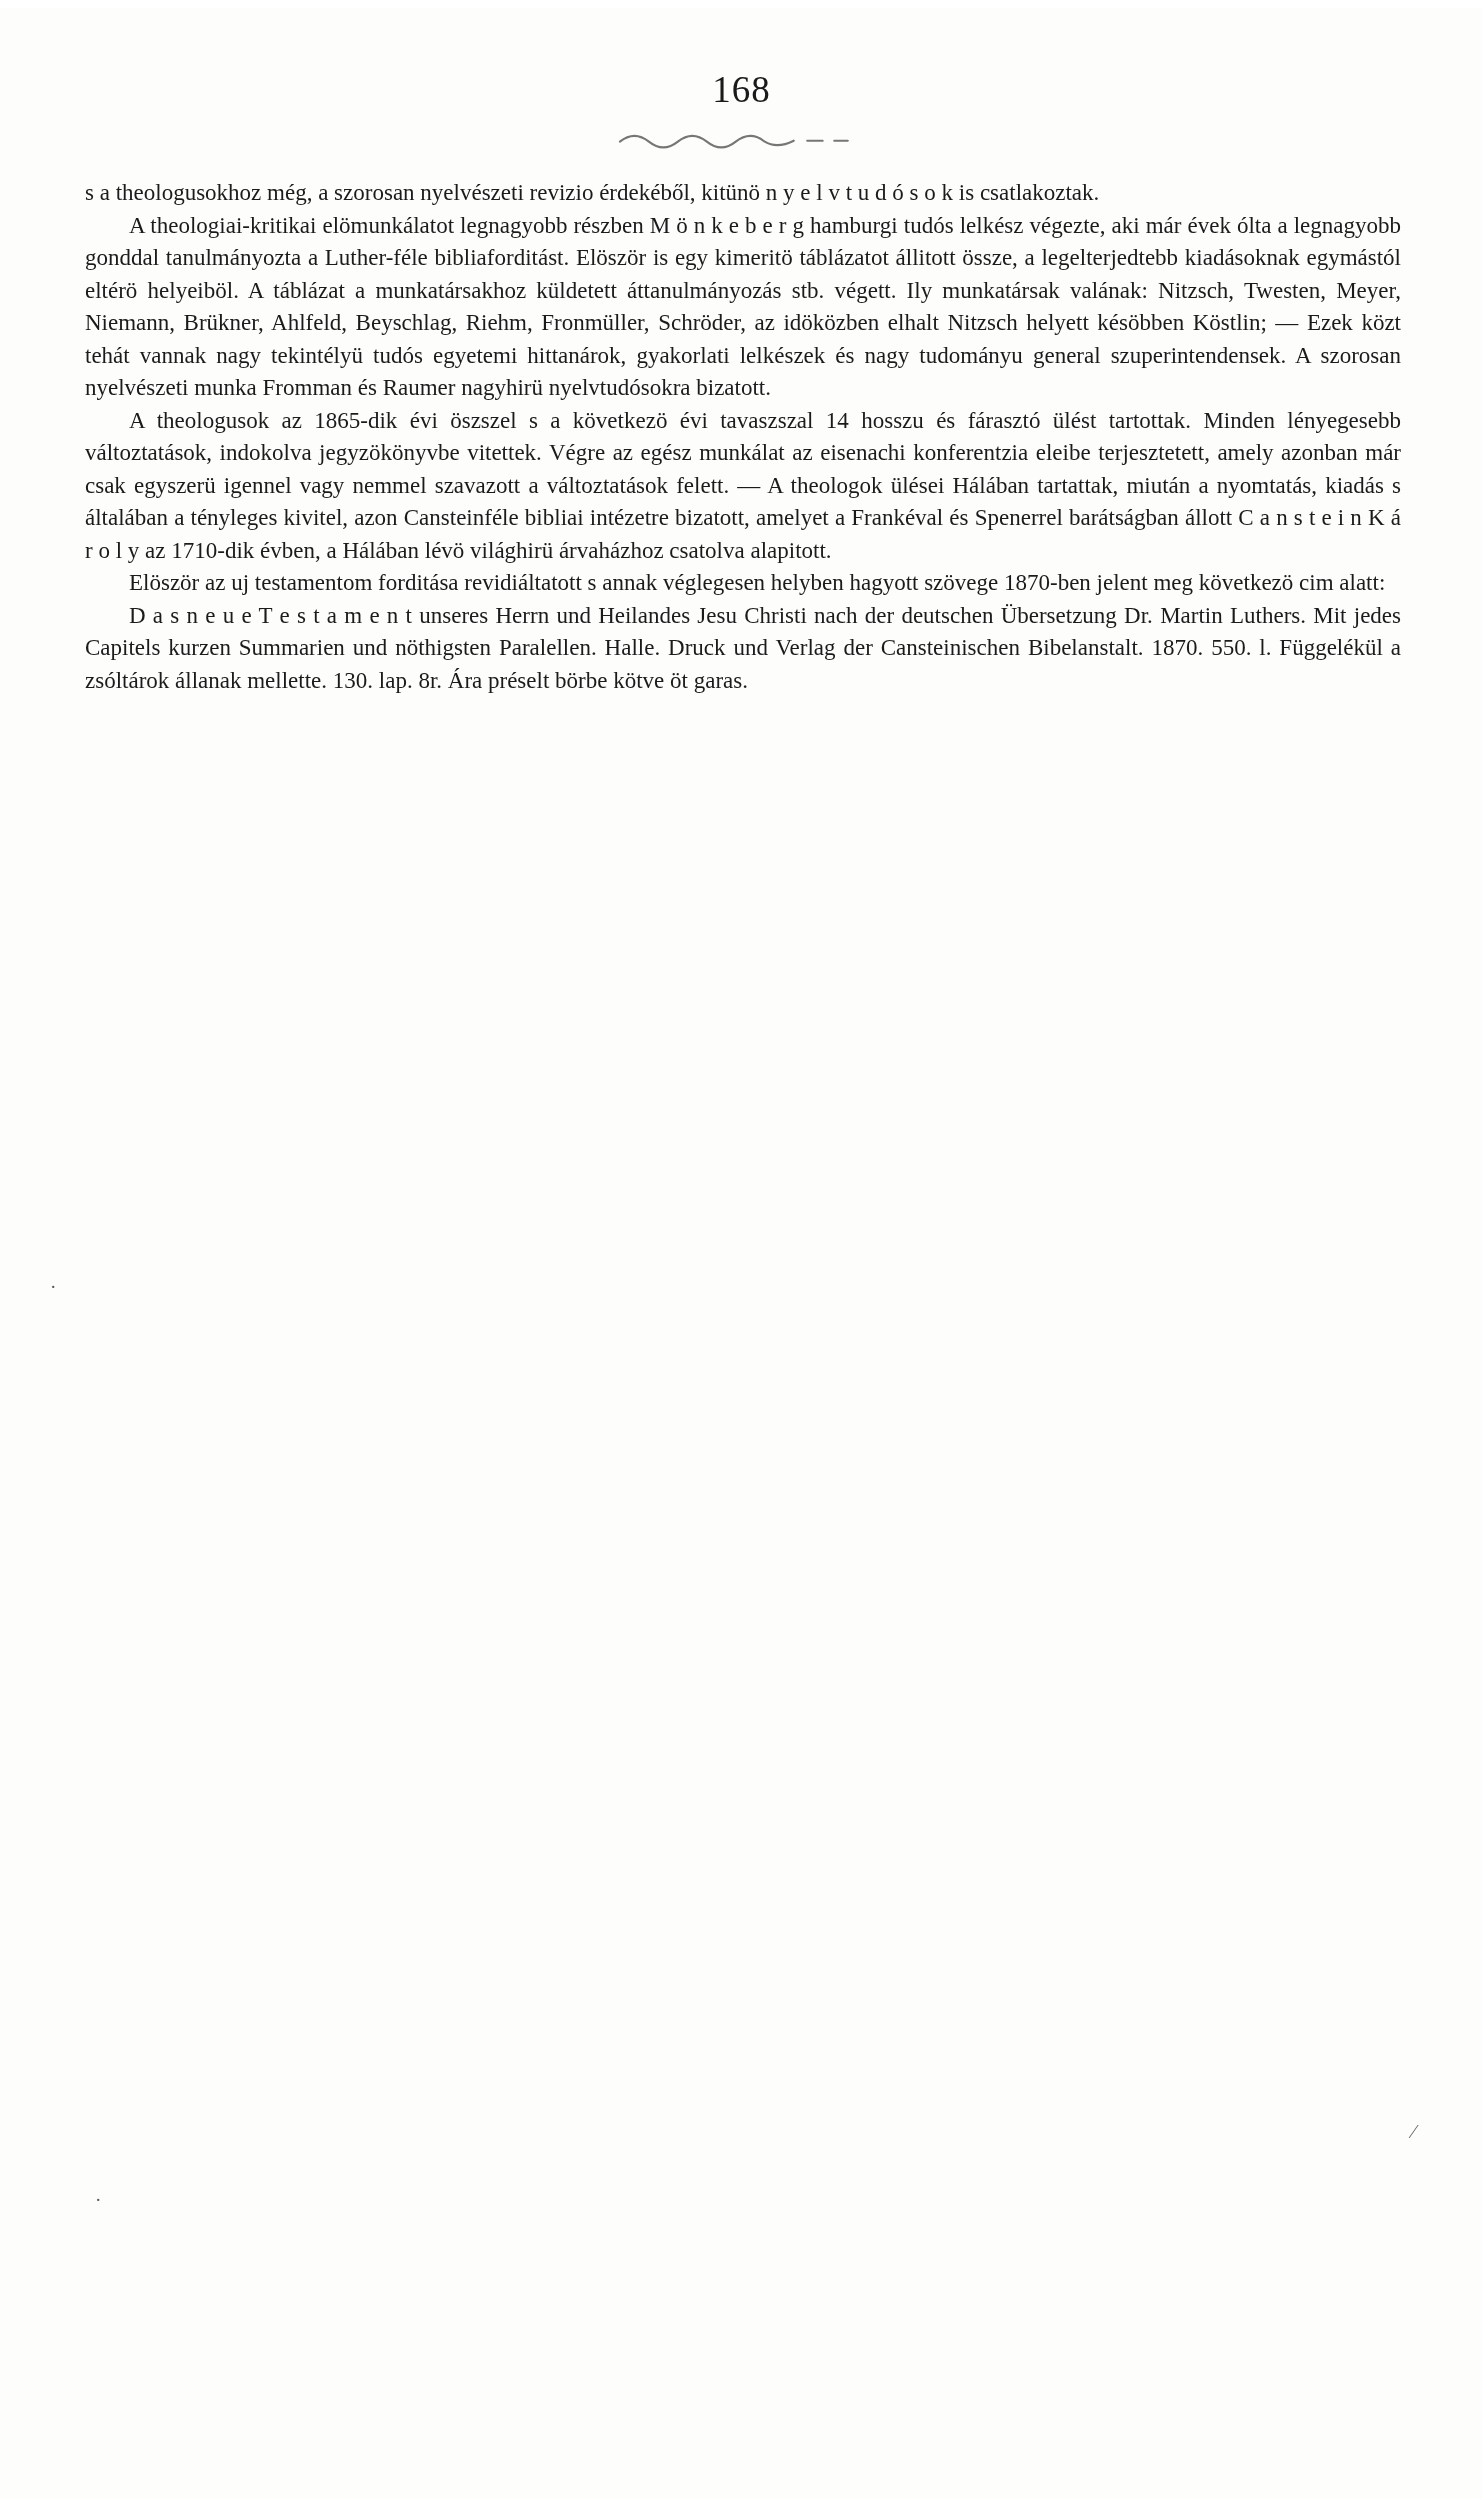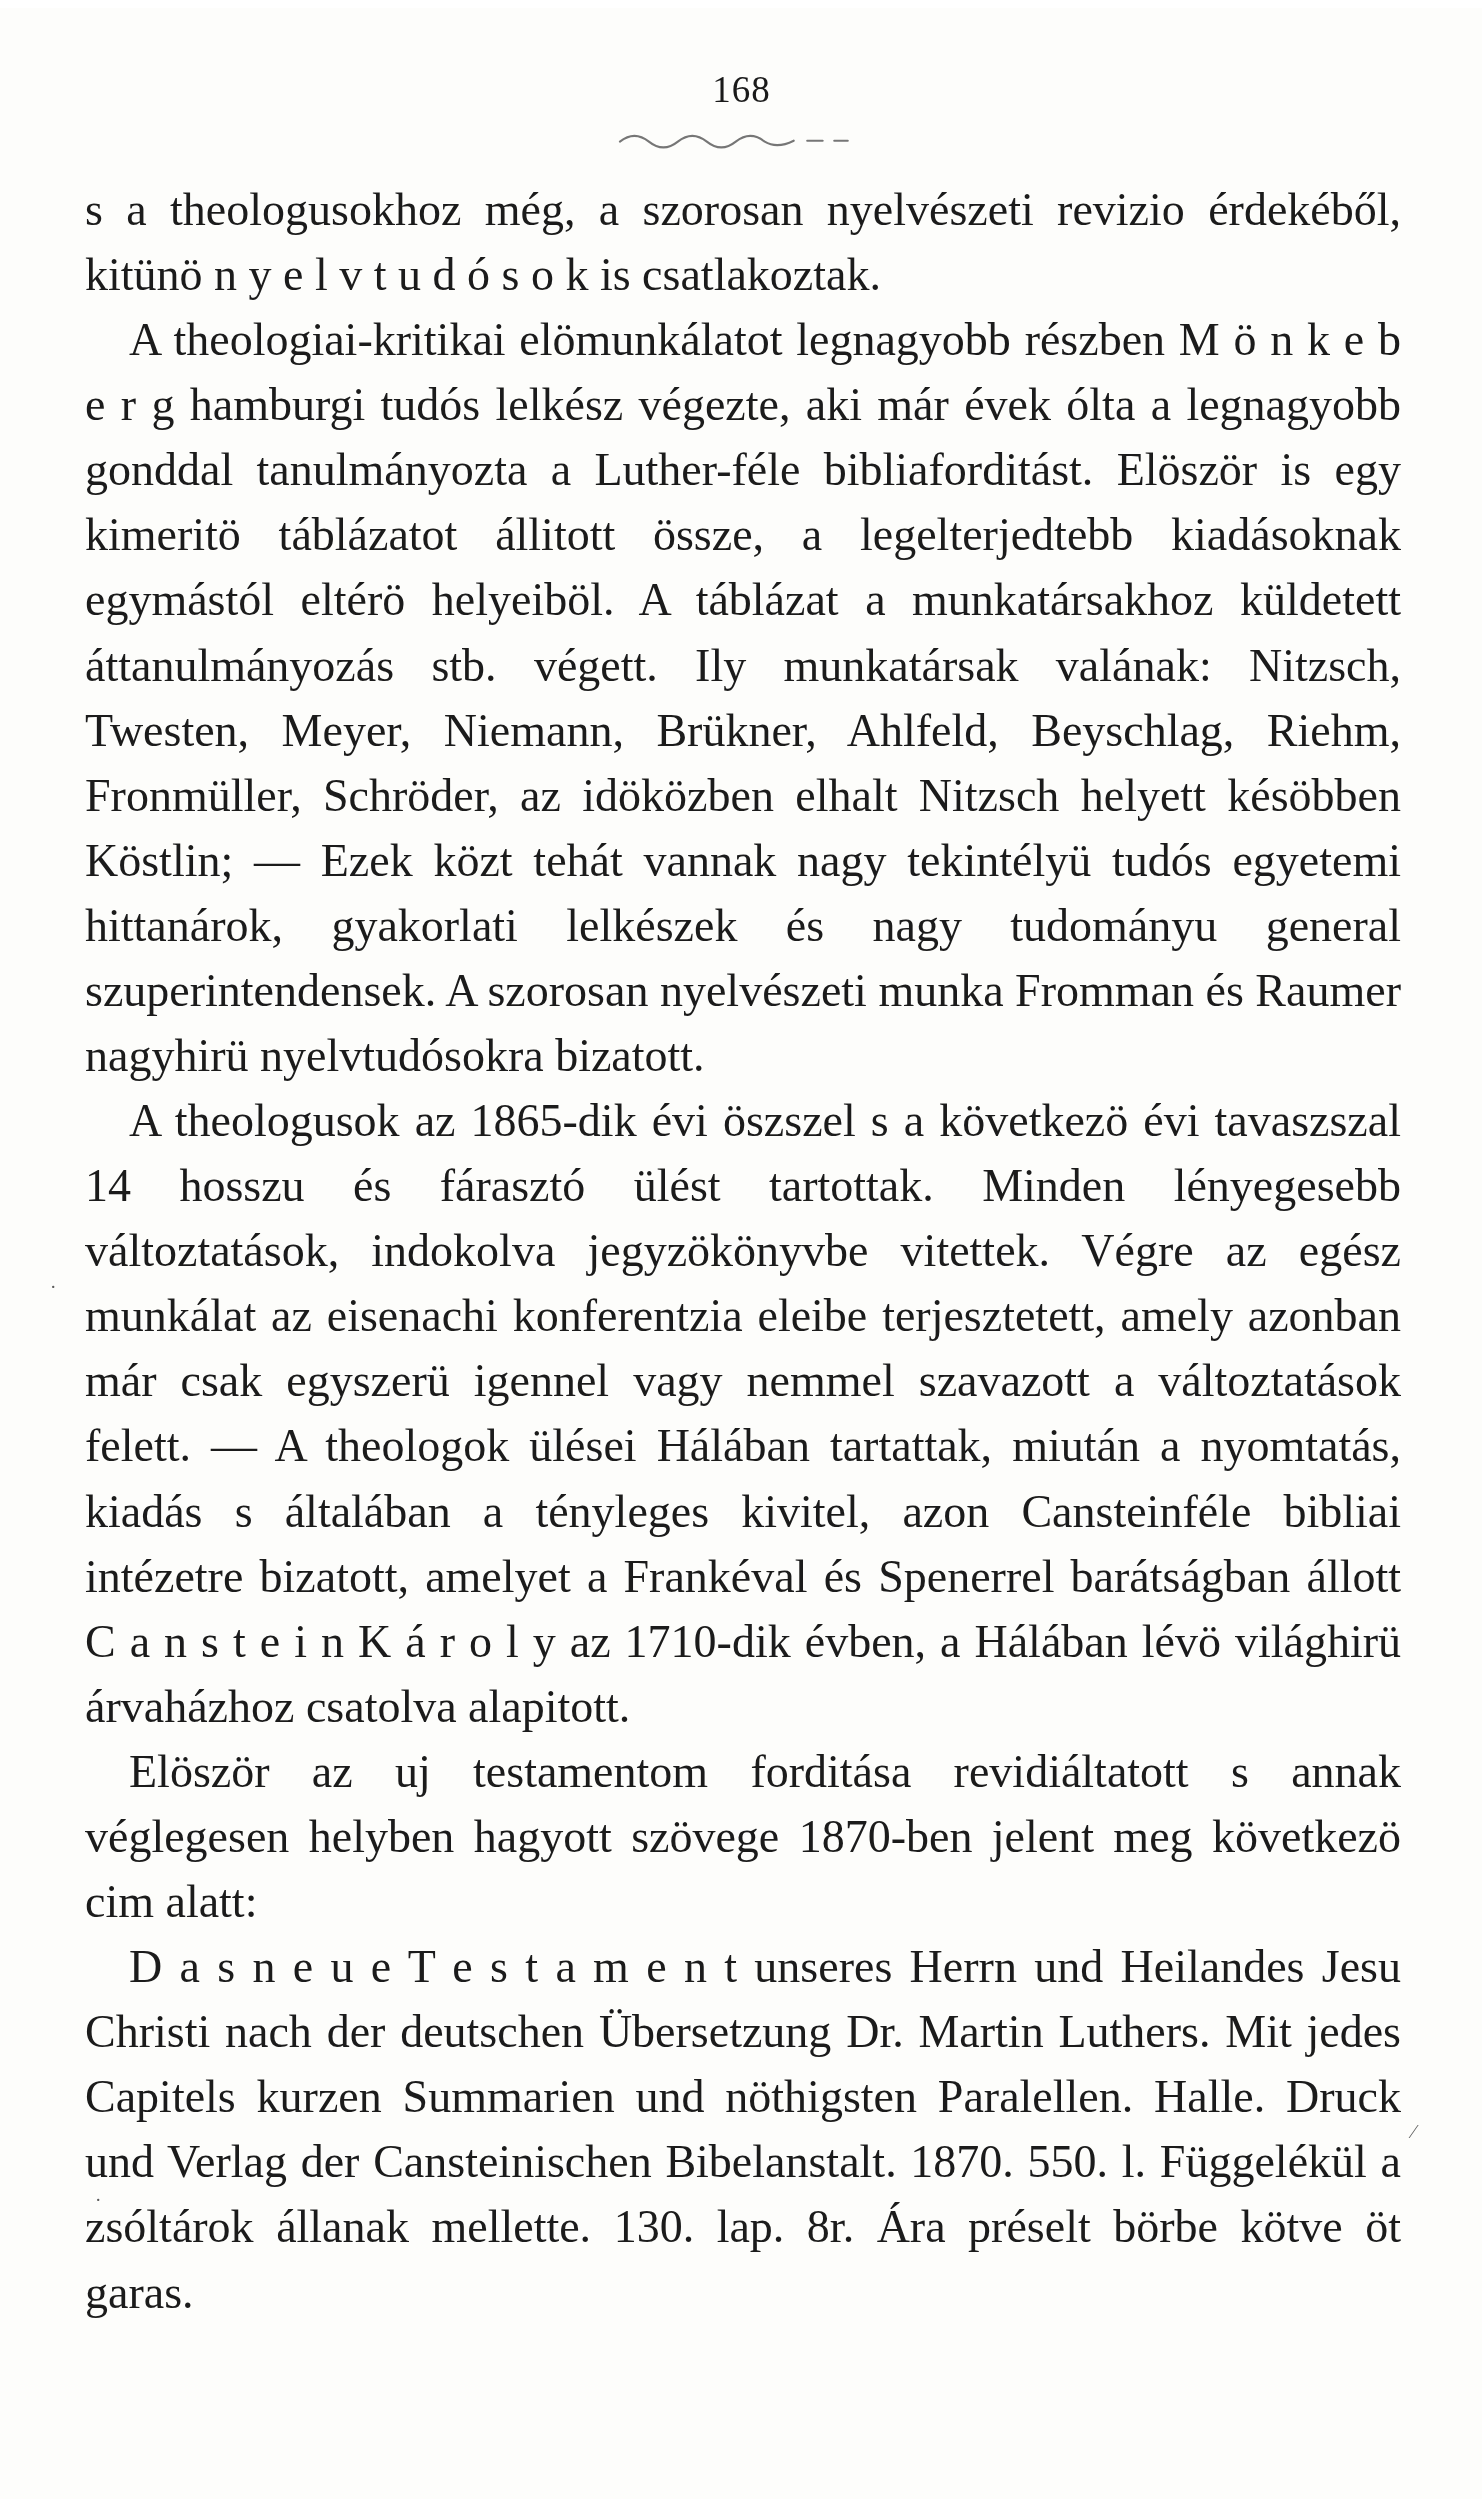--- a/index.html
+++ b/index.html
@@ -39,21 +39,21 @@
     top: 124px;
     width: 251px;
     height: 17.4px;
     opacity: 0.75;
   }
   .text-body {
     position: absolute;
     left: 85px;
     top: 169px;
     width: 1316px;
-    font-size: 46px;
+    font-size: 23px;
     line-height: 1.415;
     text-align: justify;
     text-justify: inter-word;
     color: #1b1b1b;
   }
   .para {
     margin: 0 0 0 0;
     text-indent: 0;
   }
   .para.indent {

